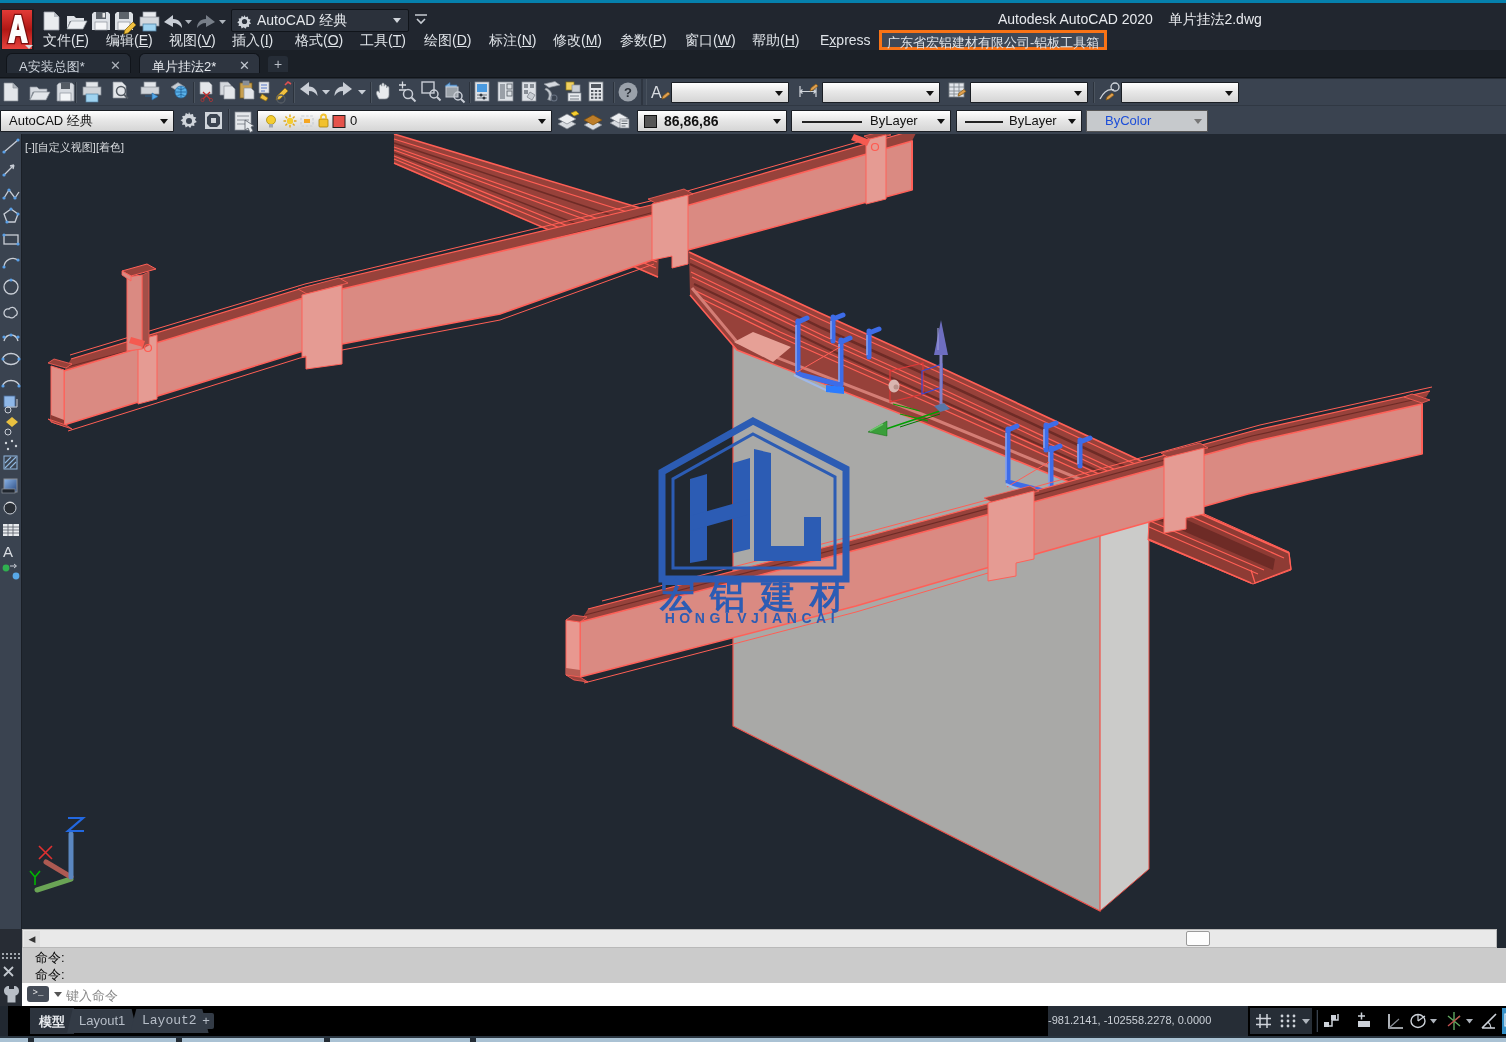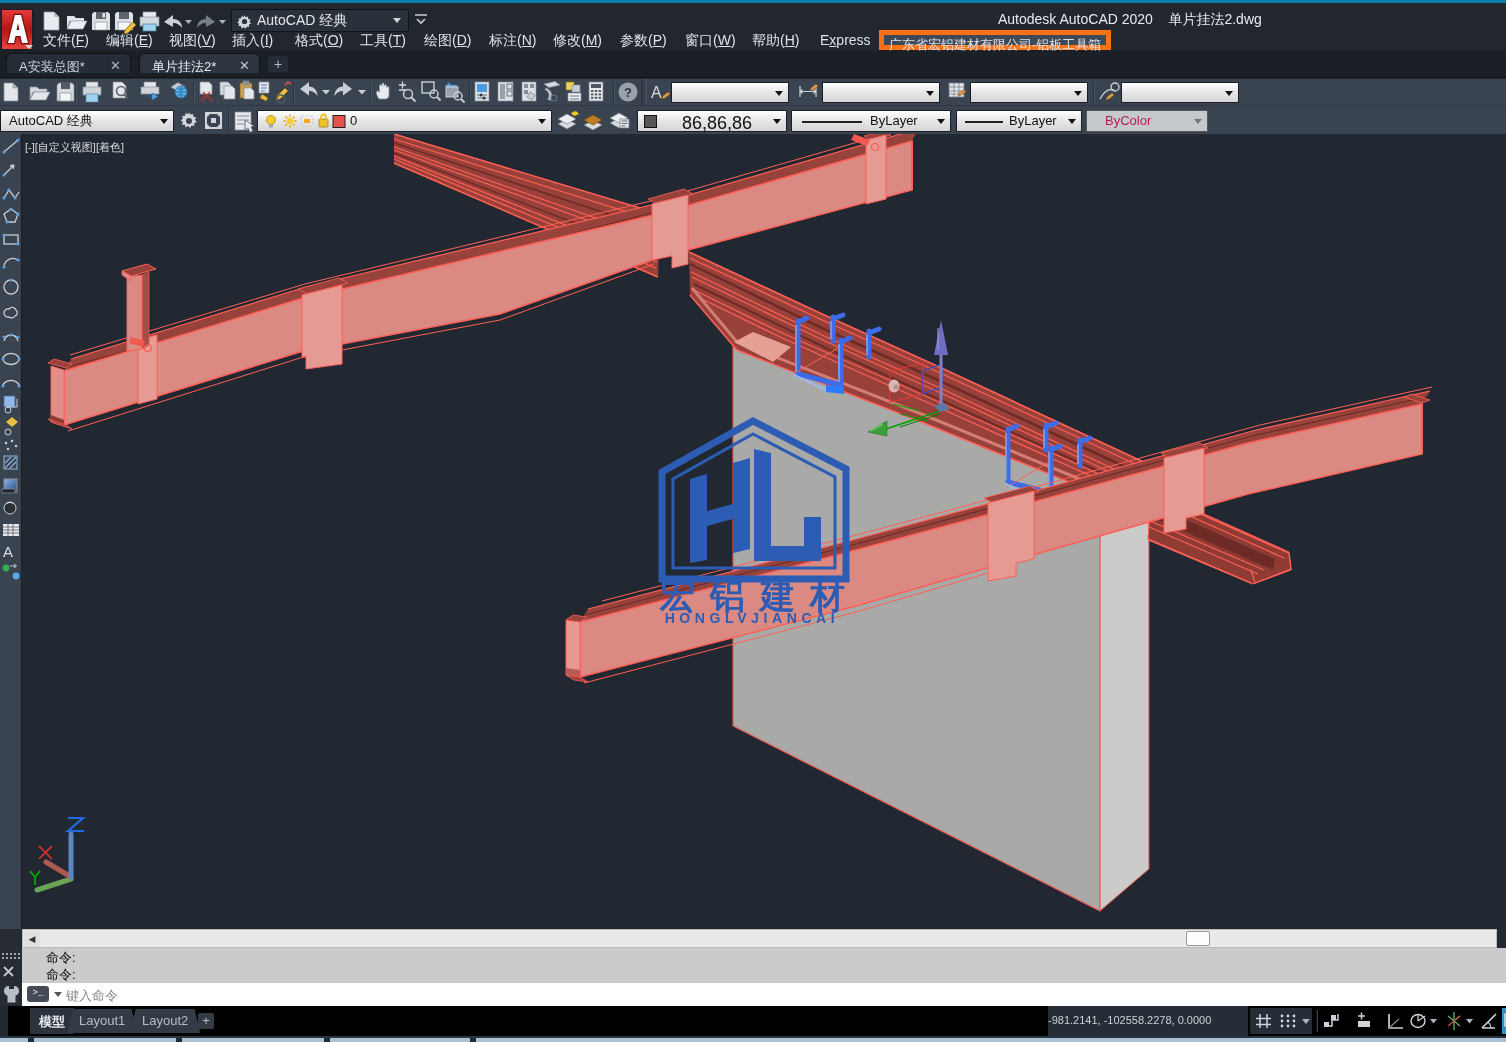--- a/index.html
+++ b/index.html
@@ -17,21 +17,21 @@
 .sep { position:absolute; top:2px; width:2px; height:22px; border-left:1px solid #2a313b; border-right:1px solid #4a535f; }
 .combo { position:absolute; background:linear-gradient(#ffffff, #e8e8e8 45%, #d5d5d5); border:1px solid #1a1e24; border-radius:1px; }
 .combo .arr { position:absolute; right:5px; top:50%; margin-top:-2px; width:0; height:0; border-left:4px solid transparent; border-right:4px solid transparent; border-top:5px solid #111; }
 #lefttb { left:0; top:134px; width:22px; height:796px; background:#3a4350; border-right:1px solid #1a1f26; z-index:4; }
 #viewport { left:0; top:134px; width:1506px; height:795px; background:#212831; z-index:0; }
 #vplabel { left:25px; top:140px; z-index:2; color:#d9dcdf; font-size:11px; z-index:2;}
 #scene { left:0; top:0; width:1506px; height:1042px; z-index:1; }
 #hscroll { left:22px; top:929px; width:1475px; height:19px; background:#e9e9e9; z-index:4; border:1px solid #b9b9b9;}
 #hthumb { left:1186px; top:931px; width:24px; height:15px; background:#fdfdfd; border:1px solid #9a9a9a; border-radius:2px; z-index:5; }
 #cmdgutter { left:0; top:929px; width:22px; height:77px; background:#272c34; z-index:5; }
-#cmdhist { left:22px; top:948px; width:1484px; height:35px; background:#cbcbcb; color:#0a0a0a; font-size:13px; line-height:17px; padding:1px 0 0 24px; z-index:4; }
+#cmdhist { left:22px; top:948px; width:1484px; height:35px; background:#cbcbcb; color:#0a0a0a; font-size:13px; line-height:17px; padding:1px 0 0 13px; z-index:4; }
 #cmdinput { left:22px; top:983px; width:1484px; height:23px; background:#ffffff; z-index:4; font-size:13px; color:#8a8a8a; }
 #statusbar { left:8px; top:1006px; width:1506px; height:30px; background:#000000; z-index:5; }
 #botline { left:0; top:1036px; width:1506px; height:6px; background:#2a3540; z-index:5; }
 .ltab { position:absolute; top:3px; height:24px; color:#b6bdc7; font-size:13px; padding:4px 12px 0 12px; background:#333b46; border-radius:0 0 0 0; clip-path:polygon(8% 0, 92% 0, 100% 100%, 0 100%); }
 </style>
 </head>
 <body>
 <div class="abs" id="topline"></div>
 <div class="abs" id="titlebar">
 <svg class="abs" style="left:0;top:2px" width="460" height="45" viewBox="0 0 460 45">
@@ -108,21 +108,21 @@
 <span class="mi" style="left:232px">插入(<u>I</u>)</span>
 <span class="mi" style="left:295px">格式(<u>O</u>)</span>
 <span class="mi" style="left:360px">工具(<u>T</u>)</span>
 <span class="mi" style="left:424px">绘图(<u>D</u>)</span>
 <span class="mi" style="left:489px">标注(<u>N</u>)</span>
 <span class="mi" style="left:553px">修改(<u>M</u>)</span>
 <span class="mi" style="left:620px">参数(<u>P</u>)</span>
 <span class="mi" style="left:685px">窗口(<u>W</u>)</span>
 <span class="mi" style="left:752px">帮助(<u>H</u>)</span>
 <span class="mi" style="left:820px">E<u>x</u>press</span>
-<span class="mi" style="left:879px;background:#3f4856;border:5px solid #f97316;padding:0 5px;top:1px;height:20px;line-height:19px;font-size:13px;">广东省宏铝建材有限公司-铝板工具箱</span>
+<span class="mi" style="left:879px;background:#3f4856;border:3px solid #f97316;padding:0 5px;top:1px;height:20px;line-height:19px;font-size:13px;">广东省宏铝建材有限公司-铝板工具箱</span>
 </div>
 <div class="abs" id="tabbar">
   <div class="ftab" style="left:6px;width:125px;">A安装总图*<span style="position:absolute;right:9px;top:4px;color:#aeb4bc;font-size:13px;">✕</span></div>
   <div class="ftab" style="left:139px;width:121px;background:#2e3540;color:#e8ebef;">单片挂法2*<span style="position:absolute;right:9px;top:4px;color:#c2c8d0;font-size:13px;">✕</span></div>
   <div class="abs" style="left:268px;top:6px;width:20px;height:16px;background:#262d37;border-radius:3px 3px 0 0;color:#b8bec6;font-size:14px;text-align:center;line-height:17px;">+</div>
 </div>
 <div class="abs" id="tb1">
 <svg class="abs" style="left:0;top:0" width="1250" height="27" viewBox="0 0 1250 27">
   <g fill="#e3e6ea" stroke="#8a9098" stroke-width="0.7">
     <g transform="translate(3,2)">
@@ -365,35 +365,35 @@
         <path d="M1 13 l9 -5 9 5 -9 5 z" fill="#d8dce1" stroke="#777d85" stroke-width="0.7"></path>
         <path d="M1 8 l9 -5 9 5 -9 5 z" fill="#eceef1" stroke="#777d85" stroke-width="0.7"></path>
         <rect x="11" y="9" width="9" height="9" fill="#e4e7eb" stroke="#777d85" stroke-width="0.7"></rect>
         <path d="M12.5 11 h6 M12.5 13.5 h6 M12.5 16 h4" stroke="#555c64" stroke-width="0.9"></path>
       </g>
 </svg>
 <div class="combo" style="left:637px;top:4px;width:150px;height:22px;">
   <span class="arr"></span>
   <rect x="0" y="0">
   <span style="position:absolute;left:6px;top:4px;width:13px;height:13px;background:#565656;border:1px solid #111;"></span>
-  <span style="position:absolute;left:44px;top:2px;font-size:18px;color:#111;">86,86,86</span>
+  <span style="position:absolute;left:26px;top:2px;font-size:14px;color:#111;font-weight:bold;">86,86,86</span>
 </rect></div>
 <div class="combo" style="left:791px;top:4px;width:160px;height:22px;">
   <span class="arr"></span>
   <span style="position:absolute;left:10px;top:10px;width:60px;height:1.5px;background:#222;"></span>
   <span style="position:absolute;left:78px;top:2px;font-size:13px;color:#111;">ByLayer</span>
 </div>
 <div class="combo" style="left:956px;top:4px;width:126px;height:22px;">
   <span class="arr"></span>
   <span style="position:absolute;left:8px;top:10px;width:38px;height:2px;background:#222;"></span>
   <span style="position:absolute;left:52px;top:2px;font-size:13px;color:#111;">ByLayer</span>
 </div>
 <div class="combo" style="left:1086px;top:4px;width:122px;height:22px;background:#c6c9cc;border-color:#555;">
   <span class="arr" style="border-top-color:#777;"></span>
-  <span style="position:absolute;left:18px;top:2px;font-size:13px;color:#be185d;">ByColor</span>
+  <span style="position:absolute;left:18px;top:2px;font-size:13px;color:#1d4ed8;">ByColor</span>
 </div>
 </div>
 <div class="abs" id="viewport"></div>
 <div class="abs" id="lefttb">
 <svg width="22" height="470" viewBox="0 0 22 470">
   <g stroke="#c9ced6" stroke-width="1.3" fill="none">
     <path d="M4 18 L18 6"></path>
     <path d="M4 41 L14 31 M14 31 l-1 4 m1 -4 l-4 1"></path>
     <path d="M4 64 l5 -8 6 8 4 -6"></path>
     <path d="M11 75 l7 5 -3 8 h-8 l-3 -8 z"></path>
@@ -660,21 +660,21 @@
 </div>
 <div class="abs" id="cmdhist">命令:<br>命令:</div>
 <div class="abs" id="cmdinput">
   <span class="abs" style="left:5px;top:3px;width:22px;height:16px;background:#454c57;border-radius:3px;color:#e8e8e8;font-size:9px;text-align:center;line-height:15px;font-family:'Liberation Mono',monospace;">&gt;_</span>
   <span class="abs" style="left:32px;top:9px;width:0;height:0;border-left:4px solid transparent;border-right:4px solid transparent;border-top:5px solid #555;"></span>
   <span class="abs" style="left:44px;top:4px;font-family:Liberation Serif, serif;">键入命令</span>
 </div>
 <div class="abs" id="statusbar">
   <div class="abs" style="left:22px;top:2px;height:26px;padding:5px 9px 0 9px;background:#2c333d;color:#e8ebef;font-size:13px;font-weight:bold;">模型</div>
   <div class="ltab" style="left:59px;">Layout1</div>
-  <div class="ltab" style="left:122px;">Layout2</div>
+  <div class="ltab" style="left:122px;font-family:Liberation Mono, monospace;">Layout2</div>
   <div class="abs" style="left:190px;top:7px;width:16px;height:16px;background:#333b46;border-radius:2px;color:#b6bdc7;font-size:13px;text-align:center;line-height:16px;">+</div>
   <div class="abs" style="left:1040px;top:0;width:200px;height:30px;background:#262d36;color:#ccd1d8;font-size:11px;text-align:left;line-height:29px;">-981.2141, -102558.2278, 0.0000</div>
   <svg class="abs" style="left:1240px;top:0" width="266" height="30" viewBox="0 0 266 30">
     <rect x="2" y="2" width="62" height="26" fill="#262d36"></rect>
     <g stroke="#cdd2d9" stroke-width="1.5" fill="none">
         <path d="M12 8 v14 M19 8 v14 M8 12.5 h15 M8 18.5 h15"></path>
       </g>
     <g fill="#cdd2d9">
         <circle cx="34" cy="10" r="1.4"></circle>
         <circle cx="40" cy="10" r="1.4"></circle>

